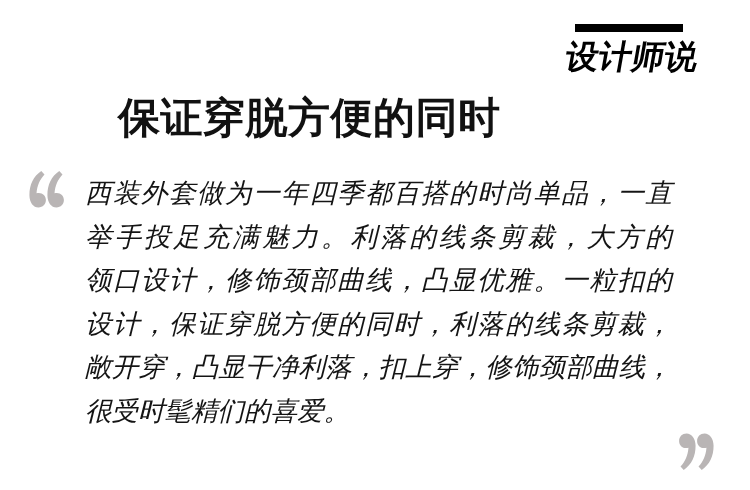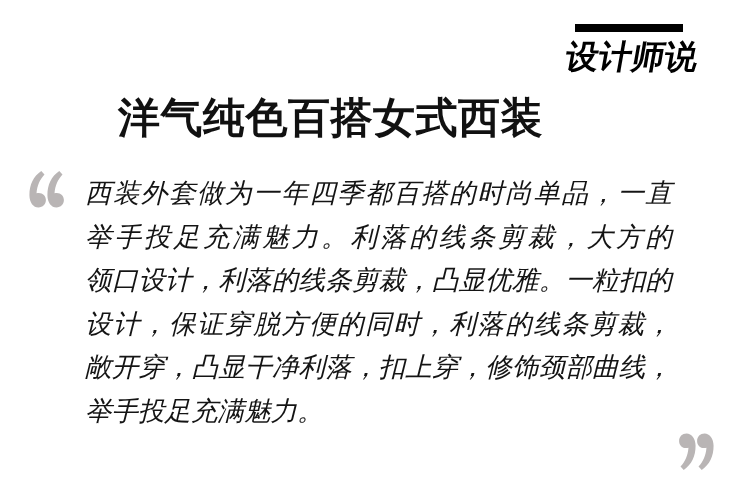--- a/index.html
+++ b/index.html
@@ -74,36 +74,36 @@
 </style>
 </head>
 <body>
 
 <div class="page">
 
   <div class="header-bar"></div>
 
   <div class="header-label">设计师说</div>
 
-  <h1 class="title">洋气纯色百搭女式西装</h1>
+  <h1 class="title">保证穿脱方便的同时</h1>
 
   <span class="quote-mark quote-open">
     <svg viewBox="0 0 38 41" xmlns="http://www.w3.org/2000/svg" fill="currentColor" aria-hidden="true">
       <path d="M14 1 C5.6 6.7 1.5 15.5 1.5 26.5 C1.5 34.2 5.7 39.5 11 39.5 C15.6 39.5 18.9 36.2 18.9 31.7 C18.9 27.3 15.7 24.1 11.4 24.1 C10.6 24.1 9.8 24.2 9 24.5 C9.6 16.4 12.6 9.7 17.4 4.6 Z"></path>
       <path d="M33 1 C24.6 6.7 20.5 15.5 20.5 26.5 C20.5 34.2 24.7 39.5 30 39.5 C34.6 39.5 37.9 36.2 37.9 31.7 C37.9 27.3 34.7 24.1 30.4 24.1 C29.6 24.1 28.8 24.2 28 24.5 C28.6 16.4 31.6 9.7 36.4 4.6 Z"></path>
     </svg>
   </span>
 
   <div class="body-text">
     <div class="body-line">西装外套做为一年四季都百搭的时尚单品，一直</div>
     <div class="body-line">举手投足充满魅力。利落的线条剪裁，大方的</div>
-    <div class="body-line">领口设计，利落的线条剪裁，凸显优雅。一粒扣的</div>
+    <div class="body-line">领口设计，修饰颈部曲线，凸显优雅。一粒扣的</div>
     <div class="body-line">设计，保证穿脱方便的同时，利落的线条剪裁，</div>
     <div class="body-line">敞开穿，凸显干净利落，扣上穿，修饰颈部曲线，</div>
-    <div class="body-line">举手投足充满魅力。</div>
+    <div class="body-line">很受时髦精们的喜爱。</div>
   </div>
 
   <span class="quote-mark quote-close">
     <svg viewBox="0 0 38 41" xmlns="http://www.w3.org/2000/svg" fill="currentColor" aria-hidden="true">
       <path d="M14 1 C5.6 6.7 1.5 15.5 1.5 26.5 C1.5 34.2 5.7 39.5 11 39.5 C15.6 39.5 18.9 36.2 18.9 31.7 C18.9 27.3 15.7 24.1 11.4 24.1 C10.6 24.1 9.8 24.2 9 24.5 C9.6 16.4 12.6 9.7 17.4 4.6 Z"></path>
       <path d="M33 1 C24.6 6.7 20.5 15.5 20.5 26.5 C20.5 34.2 24.7 39.5 30 39.5 C34.6 39.5 37.9 36.2 37.9 31.7 C37.9 27.3 34.7 24.1 30.4 24.1 C29.6 24.1 28.8 24.2 28 24.5 C28.6 16.4 31.6 9.7 36.4 4.6 Z"></path>
     </svg>
   </span>
 
 </div>

